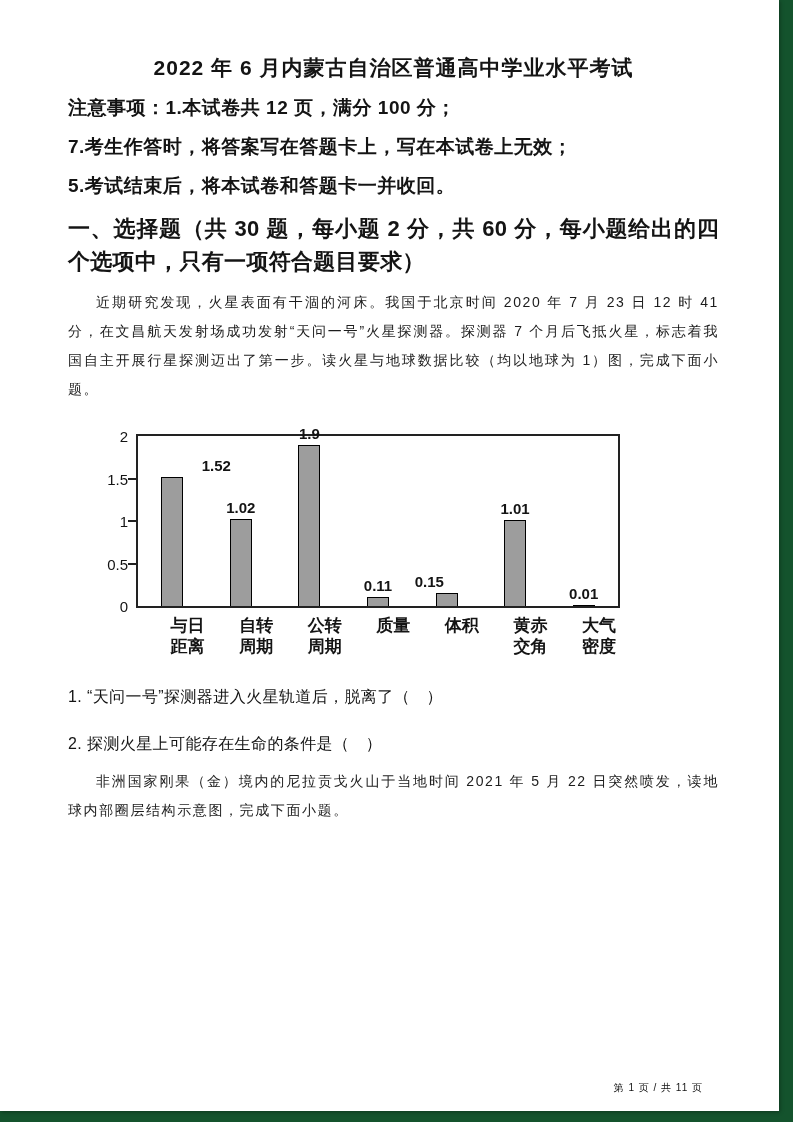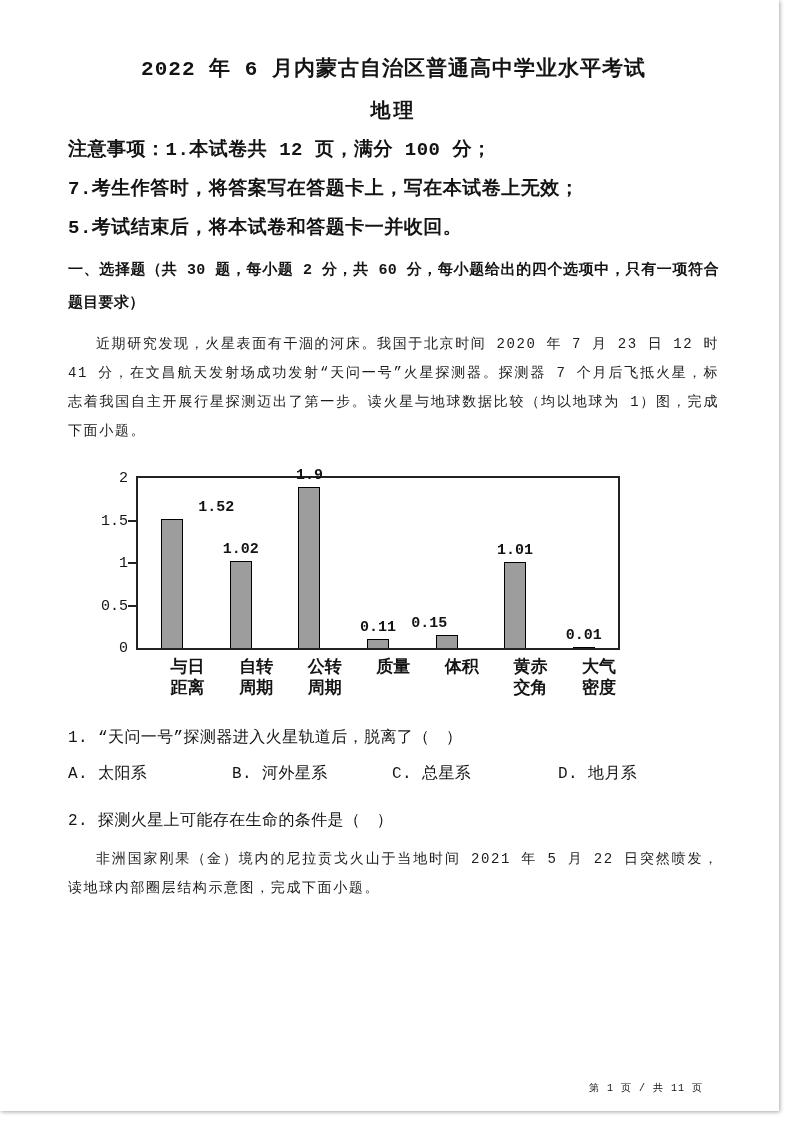--- a/index.html
+++ b/index.html
@@ -1,30 +1,30 @@
 <!DOCTYPE html>
 <html><head>
 <meta charset="utf-8">
 <style>
   html, body { margin: 0; padding: 0; background: #c3c3c3; }
   .canvas {
     position: relative; width: 793px; height: 1122px;
-    background: #ffffff; overflow: hidden;
-    font-family: Liberation Mono, monospace; color: #141414;
+    background: #14532d; overflow: hidden;
+    font-family: Liberation Sans, sans-serif; color: #141414;
   }
   .page {
     position: absolute; left: 0; top: 0; width: 779px; height: 1111px;
     background: #ffffff; box-sizing: border-box;
     padding: 54px 60px 0 68px;
     box-shadow: 1px 1px 4px rgba(0,0,0,0.35);
   }
   .title { margin: 0; text-align: center; font-size: 21px; font-weight: bold; letter-spacing: 1px; }
   .subject { margin: 15px 0 0; text-align: center; font-size: 20px; font-weight: bold; letter-spacing: 3px; }
   .notice { margin: 13px 0 0; font-size: 19px; font-weight: bold; line-height: 26px; letter-spacing: 0.5px; }
-  .section { margin: 13px 0 0; font-size: 15px; font-weight: bold; line-height: 33px; text-align: justify; letter-spacing: 0.3px; }
+  .section { margin: 13px 0 0; font-size: 22px; font-weight: bold; line-height: 33px; text-align: justify; letter-spacing: 0.3px; }
   .passage { margin: 10px 0 0; font-size: 14px; line-height: 29px; letter-spacing: 1.6px; text-align: justify; text-indent: 2em; color: #1c1c1c; }
 
   
   .chartwrap { margin: 30px 0 0 26px; width: 560px; }
   .plot { position: relative; margin-left: 42px; width: 480px; height: 170px; border: 2px solid #222; }
   .ytick { position: absolute; right: calc(100% + 10px); transform: translateY(50%); font-size: 15px; line-height: 1; }
   .ymark { position: absolute; left: -10px; width: 8px; height: 2px; background: #222; transform: translateY(50%); }
   .bar { position: absolute; bottom: 0; background: #9d9d9d; border: 1px solid #000; border-bottom: none; box-sizing: border-box; }
   .vlabel { position: absolute; text-align: center; font-size: 15px; font-weight: bold; line-height: 1; }
   .xlabels { position: relative; margin: 7px 0 0 42px; width: 480px; height: 48px; }
@@ -39,21 +39,20 @@
   .opts-grid { margin: 7px 0 0; font-size: 16px; display: grid; grid-template-columns: 330px 1fr; row-gap: 5px; line-height: 27px; letter-spacing: 0.4px; }
   .footer { position: absolute; right: 76px; bottom: 16px; font-size: 10px; letter-spacing: 1px; }
 </style>
 </head>
 <body>
 
 <div class="canvas">
   <div class="page">
 
     <h1 class="title">2022 年 6 月内蒙古自治区普通高中学业水平考试</h1>
-    <h2 class="subject">地理</h2>
 
     <p class="notice">注意事项：1.本试卷共 12 页，满分 100 分；</p>
     <p class="notice">7.考生作答时，将答案写在答题卡上，写在本试卷上无效；</p>
     <p class="notice">5.考试结束后，将本试卷和答题卡一并收回。</p>
 
     <p class="section">一、选择题（共 30 题，每小题 2 分，共 60 分，每小题给出的四个选项中，只有一项符合题目要求）</p>
 
     <p class="passage">近期研究发现，火星表面有干涸的河床。我国于北京时间 2020 年 7 月 23 日 12 时 41 分，在文昌航天发射场成功发射“天问一号”火星探测器。探测器 7 个月后飞抵火星，标志着我国自主开展行星探测迈出了第一步。读火星与地球数据比较（均以地球为 1）图，完成下面小题。</p>
 
     <div class="chartwrap">
@@ -91,26 +90,20 @@
           <div class="xlabel" style="left: 205.714px; width: 68.5714px;">质量</div>
           <div class="xlabel" style="left: 274.286px; width: 68.5714px;">体积</div>
           <div class="xlabel" style="left: 342.857px; width: 68.5714px;">黄赤
 交角</div>
           <div class="xlabel" style="left: 411.429px; width: 68.5714px;">大气
 密度</div>
         </div>
     </div>
 
     <p class="qstem">1. “天问一号”探测器进入火星轨道后，脱离了（　）</p>
-    <div class="opts-row">
-      <span>A. 太阳系</span>
-      <span>B. 河外星系</span>
-      <span>C. 总星系</span>
-      <span>D. 地月系</span>
-    </div>
 
     <p class="qstem">2. 探测火星上可能存在生命的条件是（　）</p>
 
     <p class="passage">非洲国家刚果（金）境内的尼拉贡戈火山于当地时间 2021 年 5 月 22 日突然喷发，读地球内部圈层结构示意图，完成下面小题。</p>
 
     <div class="footer">第 1 页 / 共 11 页</div>
   </div>
 </div>
 
 </body></html>

